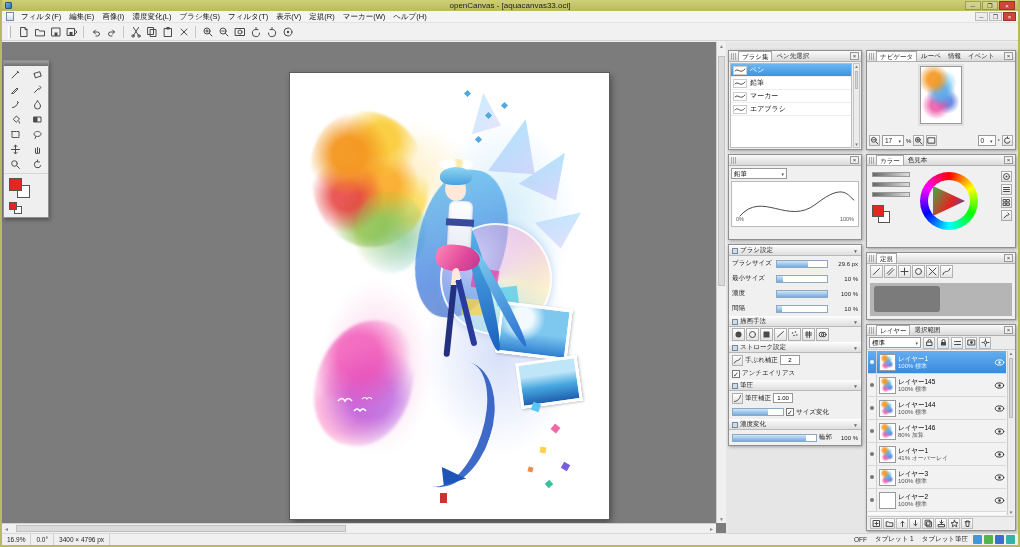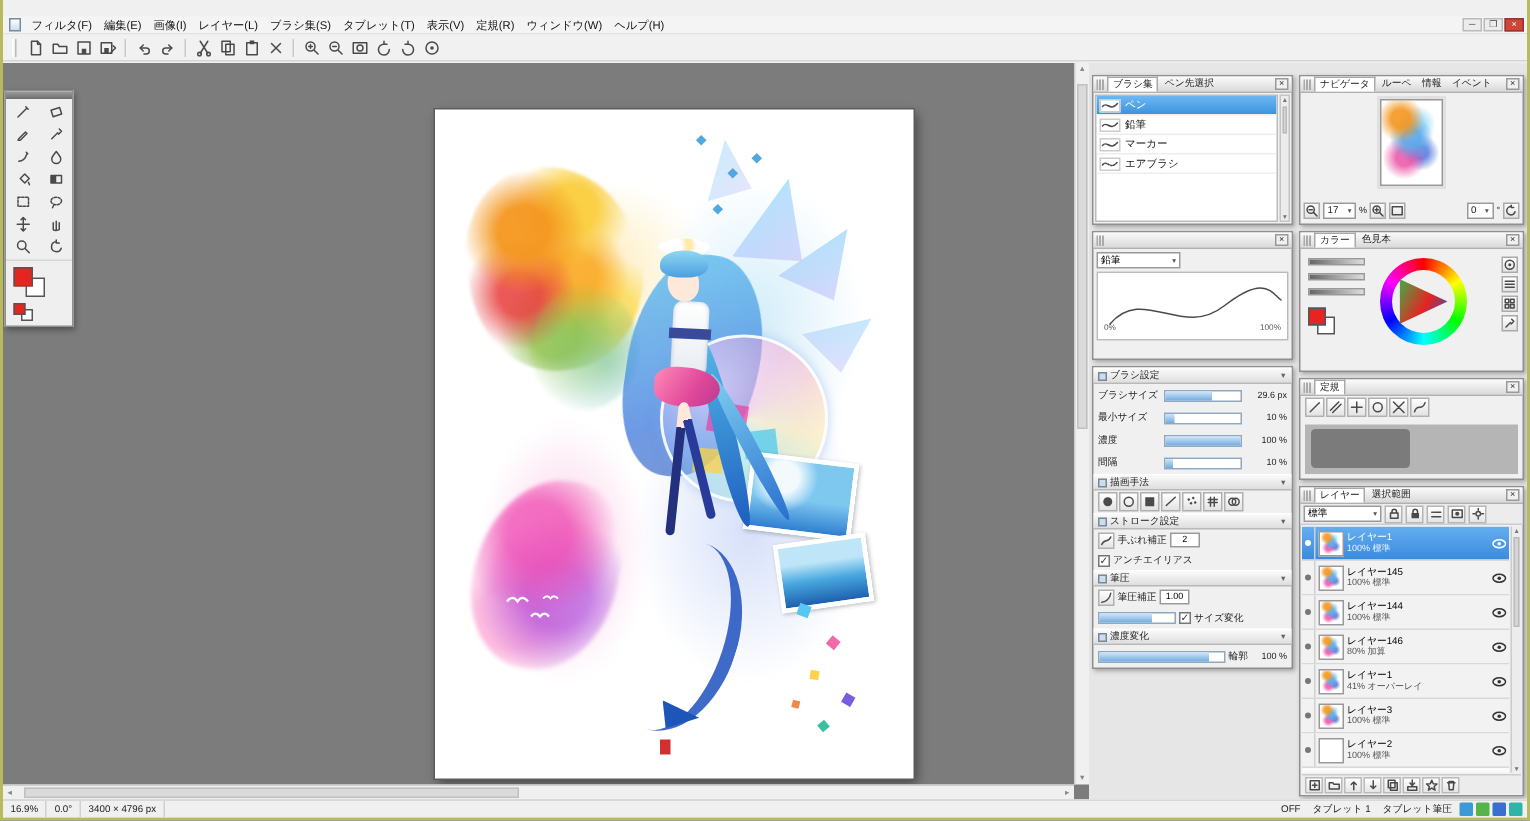--- a/index.html
+++ b/index.html
@@ -196,32 +196,41 @@
 .stseg{padding:0 5px;border-right:1px solid #d0d0d0;line-height:11px;white-space:nowrap}
 .stspacer{flex:1}
 .strt{padding:0 4px;white-space:nowrap}
 .sticon{width:9px;height:9px;margin:0 1px;border-radius:1px;flex:none}
 </style>
 </head>
 <body>
 
 <div class="window">
 
+  <div class="titlebar">
+    <span class="appicon"></span>
+    <span class="wtitle">openCanvas - [aquacanvas33.oci]</span>
+    <span class="caps">
+      <span class="cap">─</span>
+      <span class="cap">❐</span>
+      <span class="cap close">×</span>
+    </span>
+  </div>
 
   <div class="menubar">
     <span class="docicon"></span>
     <span class="mi">フィルタ(F)</span>
     <span class="mi">編集(E)</span>
     <span class="mi">画像(I)</span>
-    <span class="mi">レイヤー(L)</span>
+    <span class="mi">濃度変化(L)</span>
     <span class="mi">ブラシ集(S)</span>
-    <span class="mi">タブレット(T)</span>
+    <span class="mi">フィルタ(T)</span>
     <span class="mi">表示(V)</span>
     <span class="mi">定規(R)</span>
-    <span class="mi">ウィンドウ(W)</span>
+    <span class="mi">マーカー(W)</span>
     <span class="mi">ヘルプ(H)</span>
     <span class="mdicaps">
       <span class="mdicap">─</span>
       <span class="mdicap">❐</span>
       <span class="mdicap close">×</span>
     </span>
   </div>
 
   <div class="toolbar">
     <span class="tgrip"></span>

